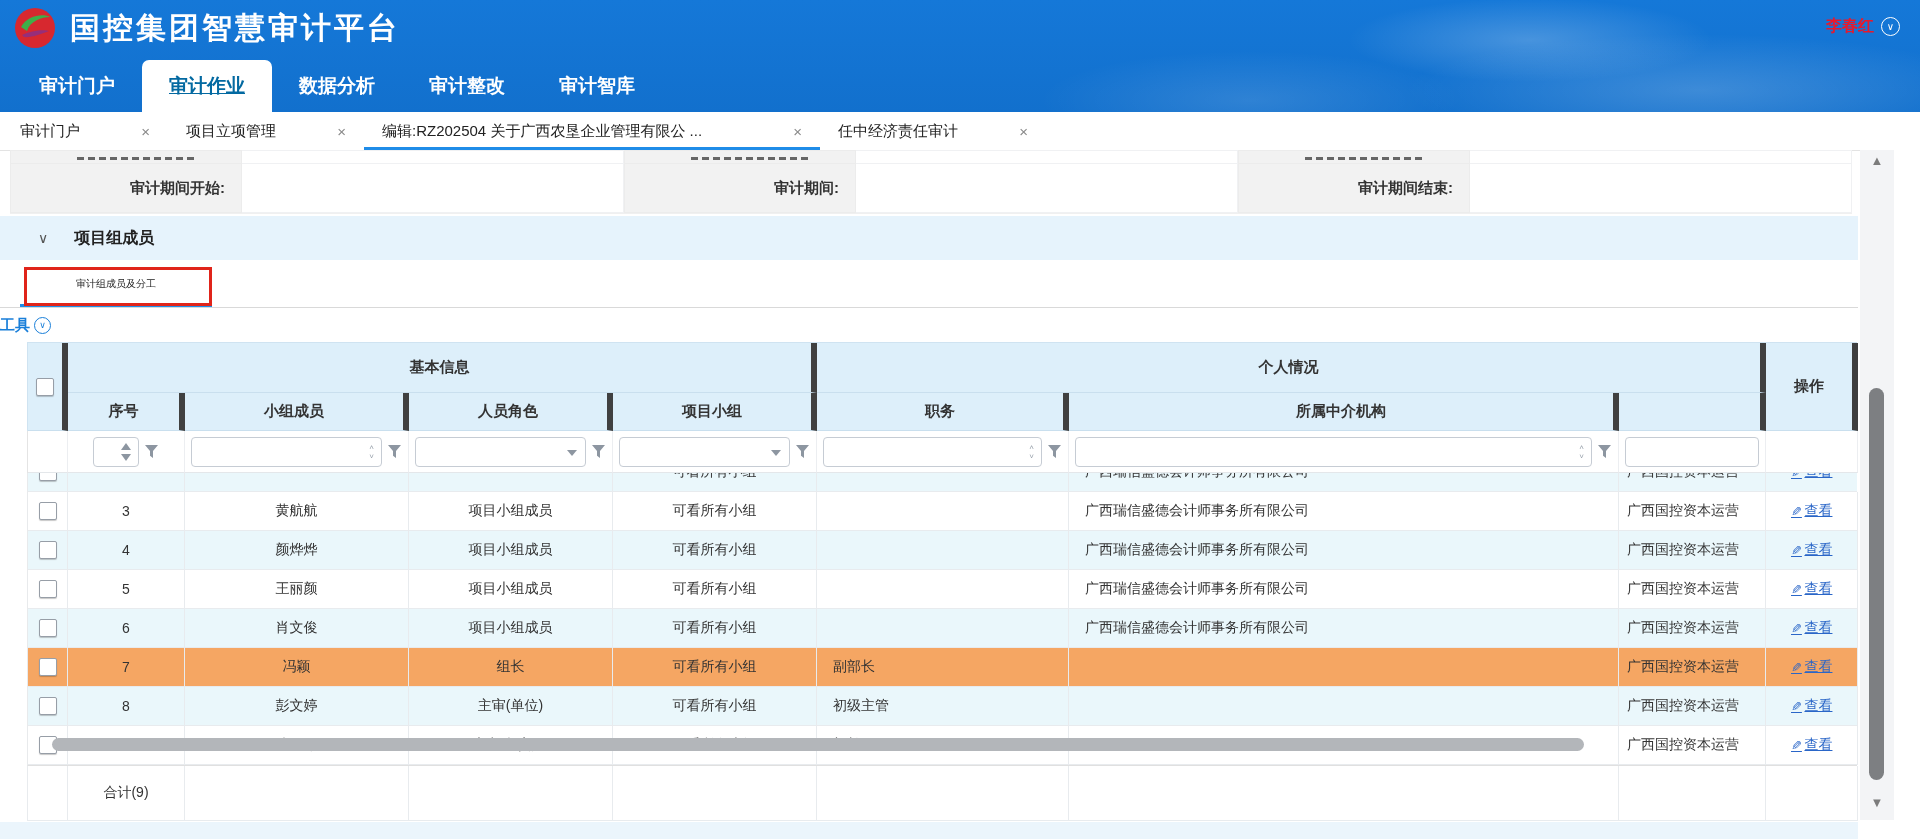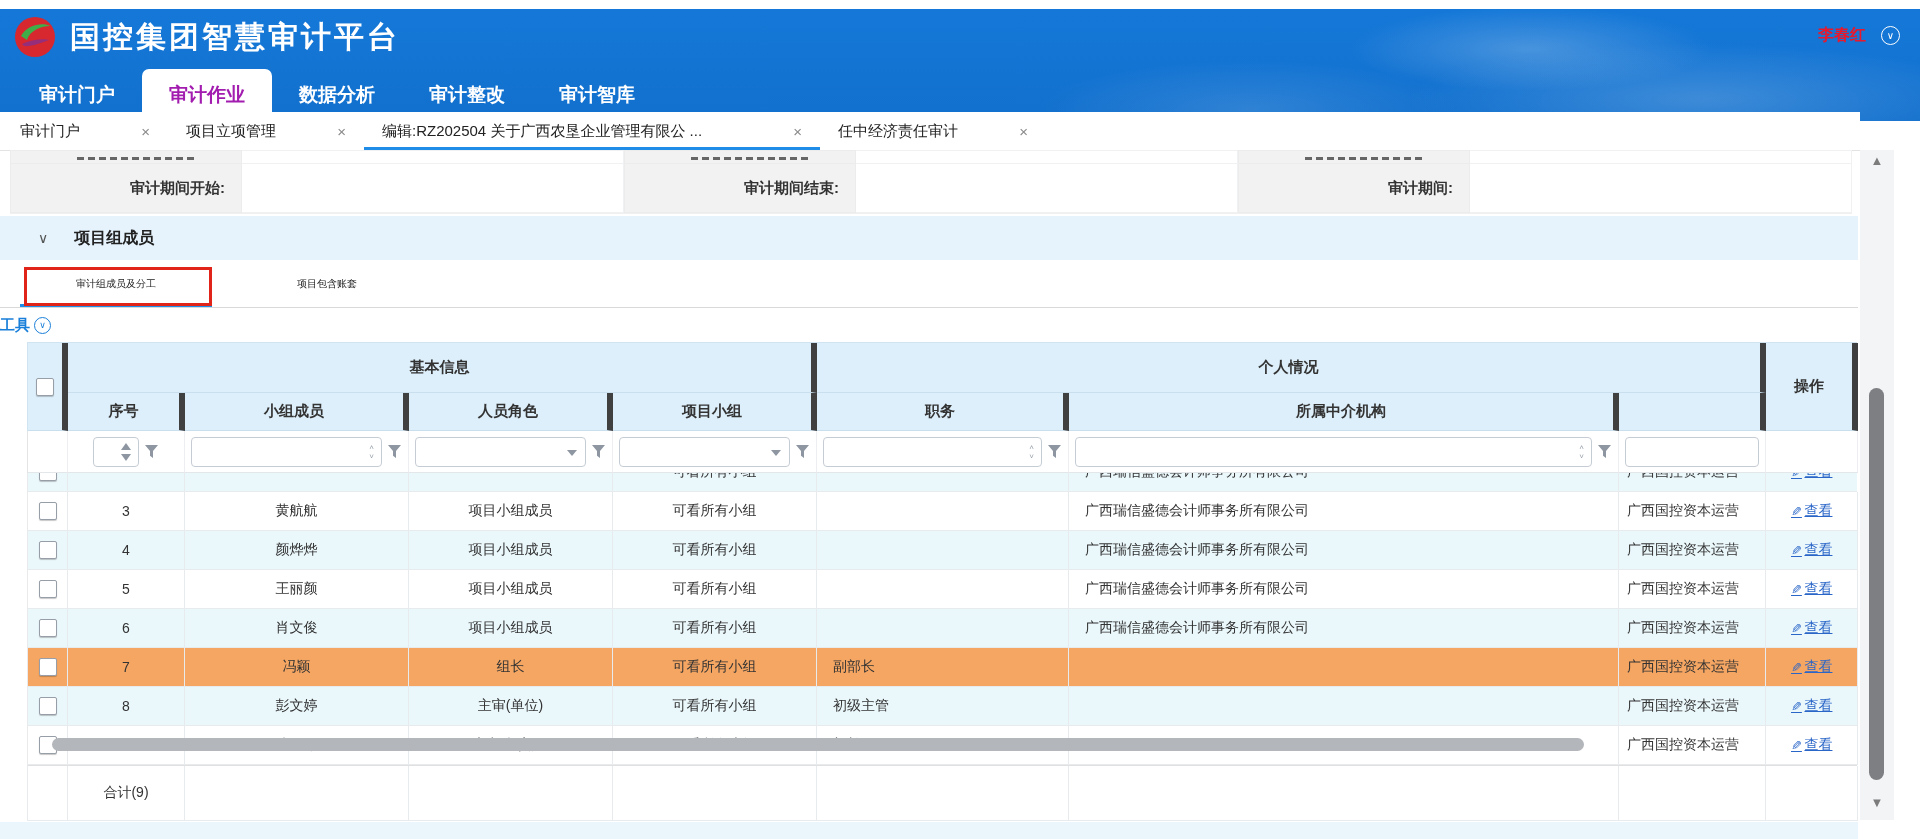--- a/index.html
+++ b/index.html
@@ -1,38 +1,38 @@
 <!DOCTYPE html>
 <html><head>
 <meta charset="utf-8">
 <style>
   html,body{margin:0;padding:0;}
   .page{position:relative;width:1920px;height:839px;overflow:hidden;background:#fff;
         font-family:"Liberation Sans","DejaVu Sans",sans-serif;color:#333;}
 
   
-  .app-header{position:absolute;top:9px;left:0;width:1920px;height:112px;
+  .app-header{position:absolute;top:0;left:0;width:1920px;height:112px;
     background:
       radial-gradient(260px 60px at 1530px 40px, rgba(255,255,255,.22), rgba(255,255,255,0) 70%),
       radial-gradient(420px 80px at 1700px 90px, rgba(255,255,255,.18), rgba(255,255,255,0) 70%),
       radial-gradient(300px 70px at 1250px 100px, rgba(255,255,255,.12), rgba(255,255,255,0) 70%),
       linear-gradient(#1578d8,#1270cd);}
   .brand{position:absolute;top:7px;left:14px;display:flex;align-items:center;gap:14px;}
   .logo{width:42px;height:42px;}
   .app-title{color:#fff;font-size:30px;font-weight:bold;letter-spacing:3px;}
-  .user{position:absolute;top:16px;right:20px;display:flex;align-items:center;gap:15px;cursor:pointer;}
+  .user{position:absolute;top:16px;right:20px;display:flex;align-items:center;gap:7px;cursor:pointer;}
   .user-name{color:#e8192c;font-weight:bold;font-size:16px;}
   .user-chevron{width:17px;height:17px;border:1.5px solid #fff;border-radius:50%;
     display:flex;align-items:center;justify-content:center;color:#fff;font-size:10px;line-height:1;}
 
   
   .nav-bar{position:absolute;top:60px;left:0;width:1920px;height:52px;display:flex;padding-left:12px;box-sizing:border-box;}
   .nav-item{height:52px;display:flex;align-items:center;padding:0 27px;color:#fff;
     font-size:19px;font-weight:bold;cursor:pointer;}
-  .nav-item.active{background:#fff;color:#a21caf;border-radius:7px 7px 0 0;}
+  .nav-item.active{background:#fff;color:#0369a1;border-radius:7px 7px 0 0;text-decoration:underline;}
 
   
   .tab-bar{position:absolute;top:112px;left:0;width:1858px;height:38px;background:#fff;
     border-bottom:1px solid #e3e3e3;display:flex;align-items:stretch;padding-left:2px;}
   .tab{position:relative;display:flex;align-items:center;padding:0 18px;cursor:pointer;}
   .tab:nth-child(1){width:130px;}
   .tab:nth-child(2){width:160px;}
   .tab:nth-child(3){width:420px;}
   .tab:nth-child(4){width:190px;}
   .tab-label{flex:1;font-size:15px;color:#222;white-space:nowrap;overflow:hidden;}
@@ -202,40 +202,37 @@
         </div>
     </div>
   </div>
 
   <div class="form-row">
     <div class="field-group">
       <div class="fg-label">审计期间开始:</div>
       <div class="fg-input"></div>
     </div>
     <div class="field-group">
+      <div class="fg-label">审计期间:</div>
+      <div class="fg-input"></div>
+    </div>
+    <div class="field-group">
       <div class="fg-label">审计期间结束:</div>
-      <div class="fg-input"></div>
-    </div>
-    <div class="field-group">
-      <div class="fg-label">审计期间:</div>
       <div class="fg-input"></div>
     </div>
   </div>
 
   <div class="section-bar">
     <span class="section-chevron">∨</span>
     <span class="section-title">项目组成员</span>
   </div>
 
   <div class="subtab-row">
     <div class="subtab subtab-1 active">
       <span>审计组成员及分工</span>
-    </div>
-    <div class="subtab subtab-2">
-      <span>项目包含账套</span>
     </div>
     <div class="annotation-box"></div>
   </div>
 
   <div class="tools-row">
     <span class="tools-label">工具</span>
     <span class="tools-chevron">∨</span>
   </div>
 
   <div class="table-wrap">

